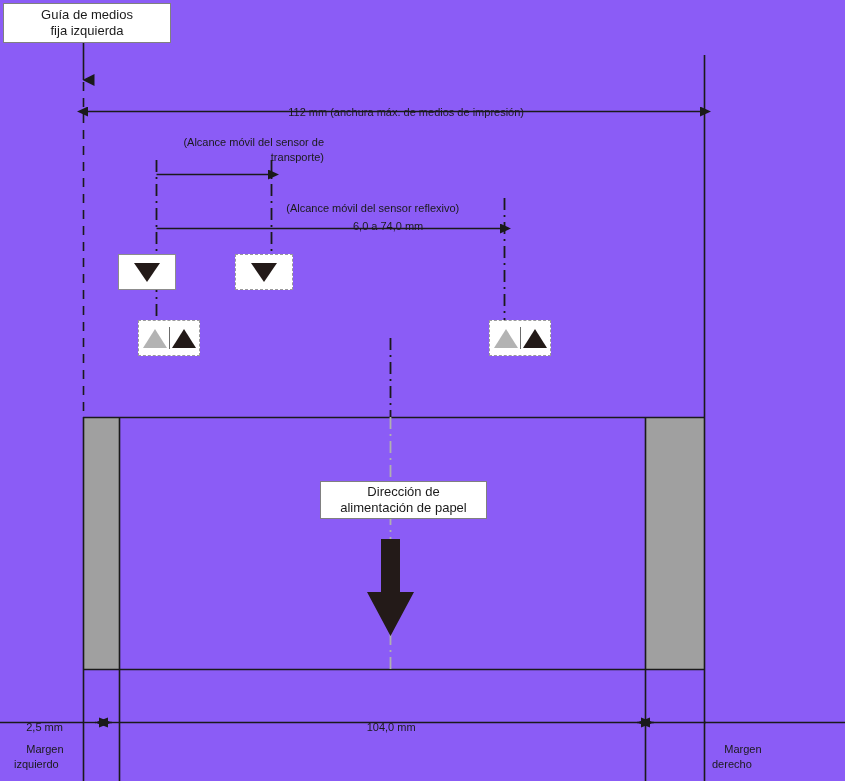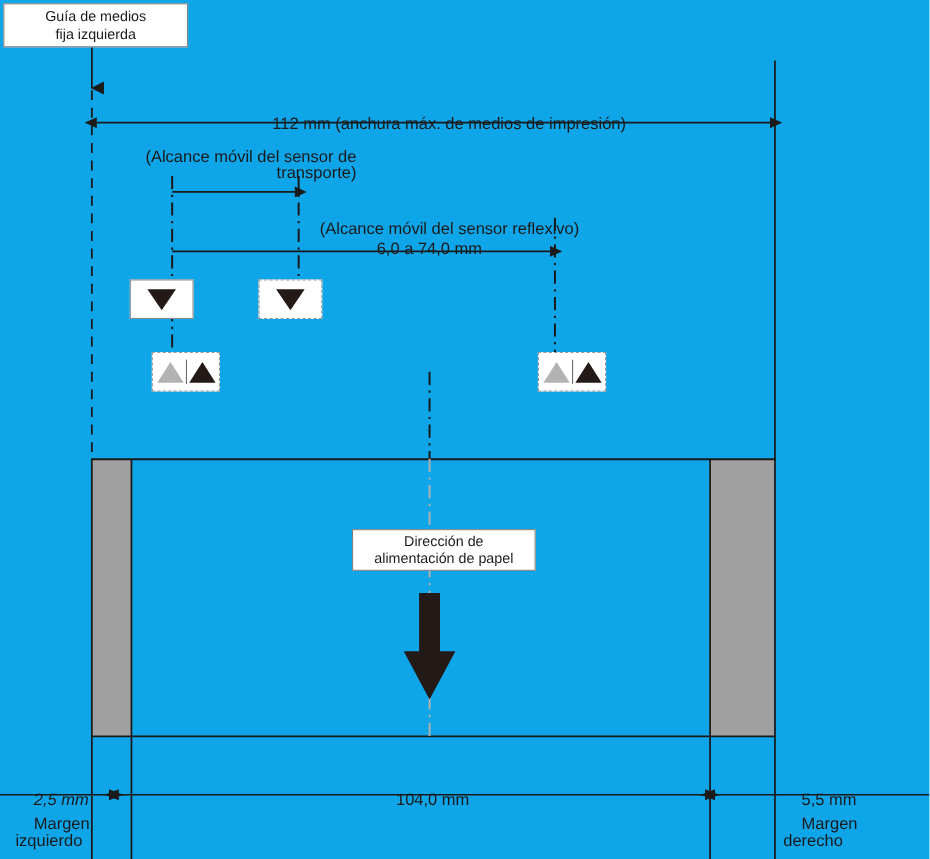--- a/index.html
+++ b/index.html
@@ -8,34 +8,34 @@
     background: #ffffff;
   }
   body {
     font-family: "Liberation Sans", sans-serif;
     color: #1a1a1a;
   }
   #diagram {
     position: relative;
     width: 845px;
     height: 781px;
-    background: #0ea5e9;
+    background: #8b5cf6;
     overflow: hidden;
   }
   .svg-layer {
     position: absolute;
     top: 0;
     left: 0;
     width: 845px;
     height: 781px;
   }
   .lbl {
     position: absolute;
     font-family: "Liberation Sans", sans-serif;
-    font-size: 15px;
+    font-size: 11px;
     line-height: 15px;
     color: #1a1a1a;
     white-space: pre;
     text-align: center;
   }
   .lbl.left { text-align: left; }
   .boxed {
     position: absolute;
     background: #ffffff;
     border: 1px solid #808080;
@@ -193,33 +193,30 @@
     <span class="tri-up grey"></span>
     <span class="tri-sep"></span>
     <span class="tri-up"></span>
   </div>
 
   <div class="boxed" style="left:320px; top:481px; width:167px; height:38px;">
     <span>Dirección de
 alimentación de papel</span>
   </div>
 
-  <div class="lbl left" style="left:14px; top:705px; width:70px;font-style:italic;">
+  <div class="lbl left" style="left:14px; top:705px; width:70px;">
     <span>2,5 mm</span>
   </div>
   <div class="lbl left" style="left:14px; top:727px; width:80px;">
     <span>Margen
 izquierdo</span>
   </div>
 
   <div class="lbl" style="left:300px; top:705px; width:170px;">
     <span>104,0 mm</span>
   </div>
 
-  <div class="lbl left" style="left:712px; top:705px; width:90px;">
-    <span>5,5 mm</span>
-  </div>
   <div class="lbl left" style="left:712px; top:727px; width:90px;">
     <span>Margen
 derecho</span>
   </div>
 
 </div>
 
 </body></html>

